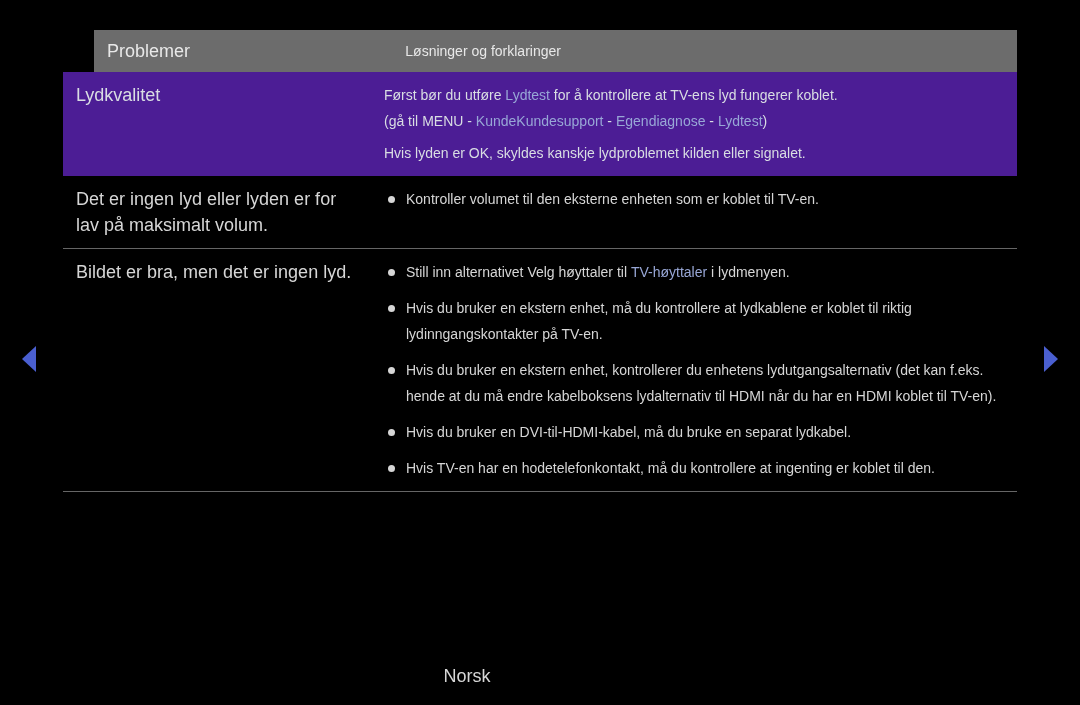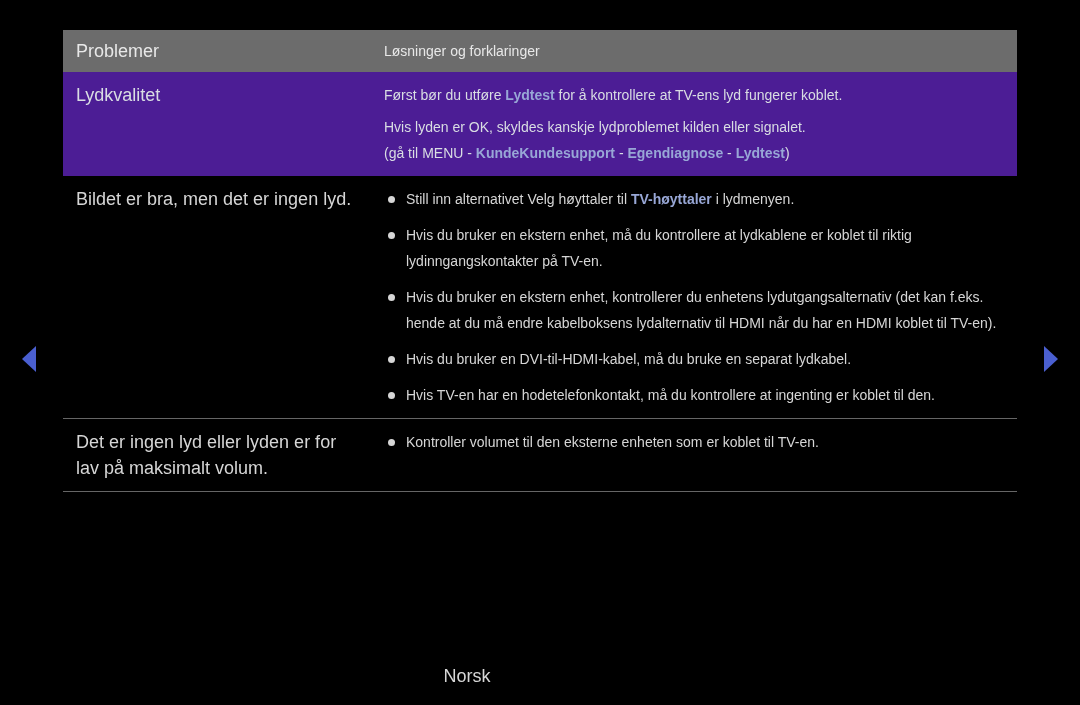--- a/index.html
+++ b/index.html
@@ -6,26 +6,26 @@
   html, body { width: 1080px; height: 705px; background: #000; font-family: "Helvetica Neue", Helvetica, Arial, sans-serif; font-weight: 300; color: #d6d6d6; overflow: hidden; }
   .page { position: relative; width: 1080px; height: 705px; }
   .nav-arrow { position: absolute; top: 344px; cursor: pointer; }
   .nav-left { left: 20px; }
   .nav-right { right: 20px; }
   .nav-arrow svg { width: 20px; height: 30px; display: block; }
   .table { position: absolute; left: 63px; top: 30px; width: 954px; }
   .row { display: flex; align-items: flex-start; }
   .col-problem { width: 307px; padding: 10px 12px 10px 13px; font-size: 18px; line-height: 26px; }
   .col-solution { width: 647px; padding: 10px 12px 10px 14px; font-size: 14px; line-height: 26px; }
-  .header-row { background: #6c6c6c; min-height: 40px; }
+  .header-row { background: #6c6c6c; min-height: 40px; margin-left: 31px; }
   .header-row .col-problem, .header-row .col-solution { color: #e8e8e8; padding-top: 8px; padding-bottom: 8px; }
   .row-1 { background: #4c1d95; }
   .row-1 .col-problem, .row-1 .col-solution { color: #d9dde3; }
   .row-2, .row-3 { border-bottom: 1px solid #666; }
-  .highlight { color: #98a7d6; font-weight: 700; }
+  .highlight { color: #98a7d6; font-weight: 400; }
   .bold { font-weight: 500; }
   ul { list-style: none; padding: 0; margin: 0; }
   ul li { position: relative; padding-left: 22px; margin-bottom: 10px; }
   ul li:last-child { margin-bottom: 0; }
   ul li::before { content: ""; position: absolute; left: 4px; top: 10px; width: 7px; height: 7px; border-radius: 50%; background: #d6d6d6; }
   .footer { position: absolute; bottom: 18px; left: 0; width: 934px; text-align: center; font-size: 18px; color: #d6d6d6; }
 </style>
 </head>
 <body>
 
@@ -53,50 +53,50 @@
       <div class="col-problem">Problemer</div>
       <div class="col-solution">Løsninger og forklaringer</div>
     </div>
 
     <div class="row row-1">
       <div class="col-problem">Lydkvalitet</div>
       <div class="col-solution">
         <div>
           <span>Først bør du utføre </span><span class="highlight">Lydtest</span><span> for å kontrollere at TV-ens lyd fungerer koblet.</span>
         </div>
+        <div>
+          <span>(gå til </span><span class="bold">MENU</span><span> - </span><span class="highlight">KundeKundesupport</span><span> - </span><span class="highlight">Egendiagnose</span><span> - </span><span class="highlight">Lydtest</span><span>)</span>
+        </div>
         <div style="margin-top:6px;">
           <span>Hvis lyden er </span><span class="bold">OK</span><span>, skyldes kanskje lydproblemet kilden eller signalet.</span>
         </div>
-        <div>
-          <span>(gå til </span><span class="bold">MENU</span><span> - </span><span class="highlight">KundeKundesupport</span><span> - </span><span class="highlight">Egendiagnose</span><span> - </span><span class="highlight">Lydtest</span><span>)</span>
-        </div>
+      </div>
+    </div>
+
+    <div class="row row-2">
+      <div class="col-problem">Det er ingen lyd eller lyden er for lav på maksimalt volum.</div>
+      <div class="col-solution">
+        <ul>
+          <li>Kontroller volumet til den eksterne enheten som er koblet til TV-en.</li>
+        </ul>
       </div>
     </div>
 
     <div class="row row-3">
       <div class="col-problem">Bildet er bra, men det er ingen lyd.</div>
       <div class="col-solution">
         <ul>
           <li>
             <span>Still inn alternativet Velg høyttaler til </span><span class="highlight">TV-høyttaler</span><span> i lydmenyen.</span>
           </li>
           <li>Hvis du bruker en ekstern enhet, må du kontrollere at lydkablene er koblet til riktig lydinngangskontakter på TV-en.</li>
           <li>Hvis du bruker en ekstern enhet, kontrollerer du enhetens lydutgangsalternativ (det kan f.eks. hende at du må endre kabelboksens lydalternativ til HDMI når du har en HDMI koblet til TV-en).</li>
           <li>Hvis du bruker en DVI-til-HDMI-kabel, må du bruke en separat lydkabel.</li>
           <li>Hvis TV-en har en hodetelefonkontakt, må du kontrollere at ingenting er koblet til den.</li>
         </ul>
       </div>
     </div>
 
-    <div class="row row-2">
-      <div class="col-problem">Det er ingen lyd eller lyden er for lav på maksimalt volum.</div>
-      <div class="col-solution">
-        <ul>
-          <li>Kontroller volumet til den eksterne enheten som er koblet til TV-en.</li>
-        </ul>
-      </div>
-    </div>
-
   </div>
 
   <div class="footer">Norsk</div>
 
 </div>
 
 </body></html>

